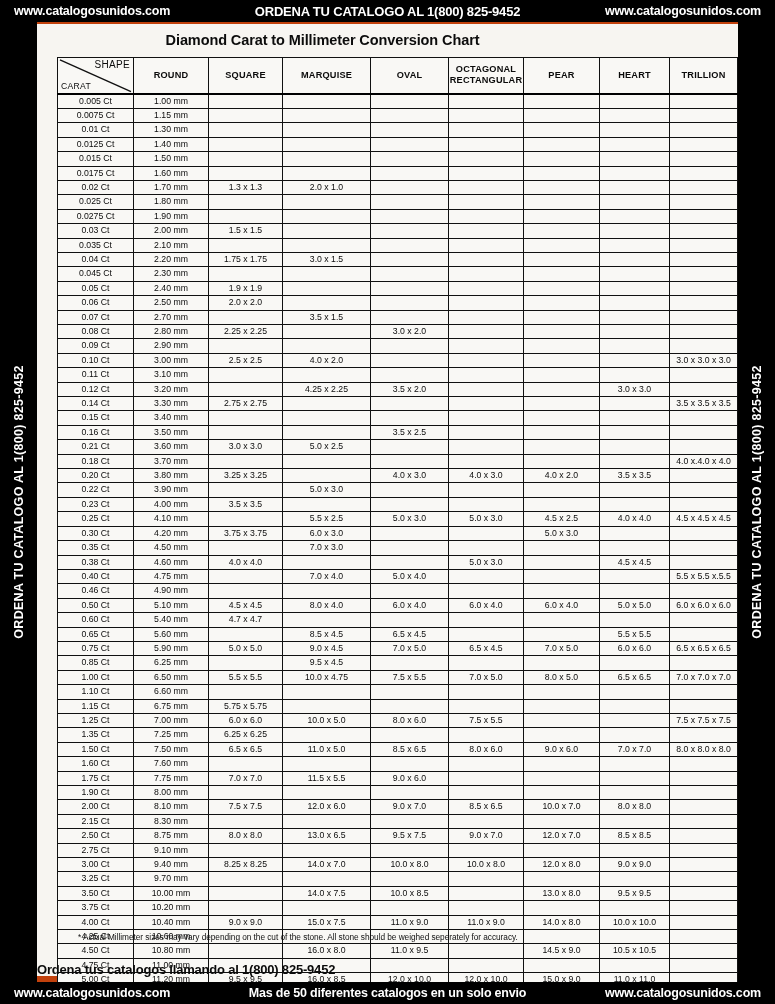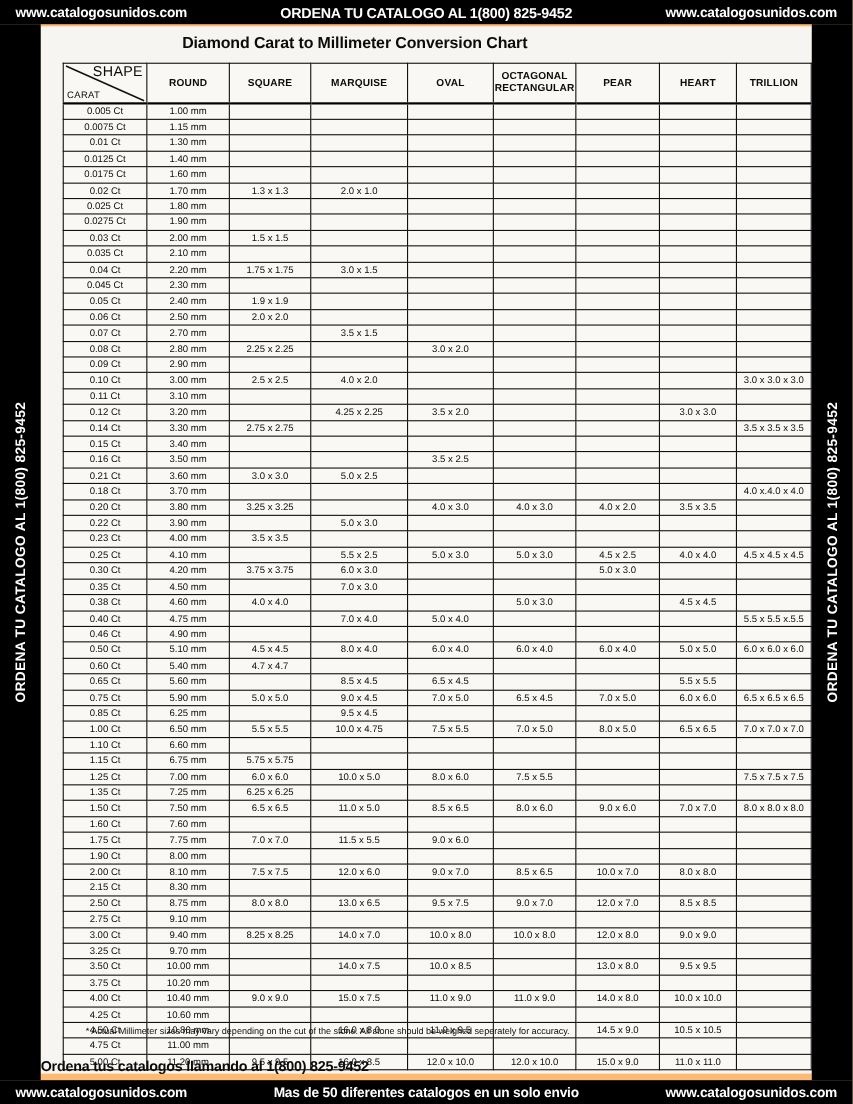--- a/index.html
+++ b/index.html
@@ -5,21 +5,21 @@
   * { box-sizing: border-box; }
   html, body {
     margin: 0; padding: 0;
     background: #000;
     font-family: "Liberation Sans", sans-serif;
   }
   #page {
     position: relative;
     width: 775px;
     height: 1004px;
-    background: #fdba74;
+    background: #c2410c;
     overflow: hidden;
   }
 
   
   .banner-top {
     position: absolute;
     left: 0; top: 0;
     width: 775px; height: 22px;
     background: #000;
     color: #fff;
@@ -136,21 +136,21 @@
     position: relative;
     padding: 0;
   }
   th.corner .diag {
     position: absolute;
     inset: 0;
   }
   th.corner .lbl-shape {
     position: absolute;
     right: 3px; top: 1px;
-    font-size: 13px;
+    font-size: 10px;
     font-weight: normal;
     letter-spacing: 0.3px;
   }
   th.corner .lbl-carat {
     position: absolute;
     left: 3px; bottom: 1px;
     font-size: 8.6px;
     font-weight: normal;
     letter-spacing: 0.3px;
   }
@@ -297,20 +297,31 @@
           <td>1.40 mm</td>
           <td></td>
           <td></td>
           <td></td>
           <td></td>
           <td></td>
           <td></td>
           <td></td>
         </tr>
         <tr>
+          <td class="carat">0.015 Ct</td>
+          <td>1.50 mm</td>
+          <td></td>
+          <td></td>
+          <td></td>
+          <td></td>
+          <td></td>
+          <td></td>
+          <td></td>
+        </tr>
+        <tr>
           <td class="carat">0.0175 Ct</td>
           <td>1.60 mm</td>
           <td></td>
           <td></td>
           <td></td>
           <td></td>
           <td></td>
           <td></td>
           <td></td>
         </tr>

